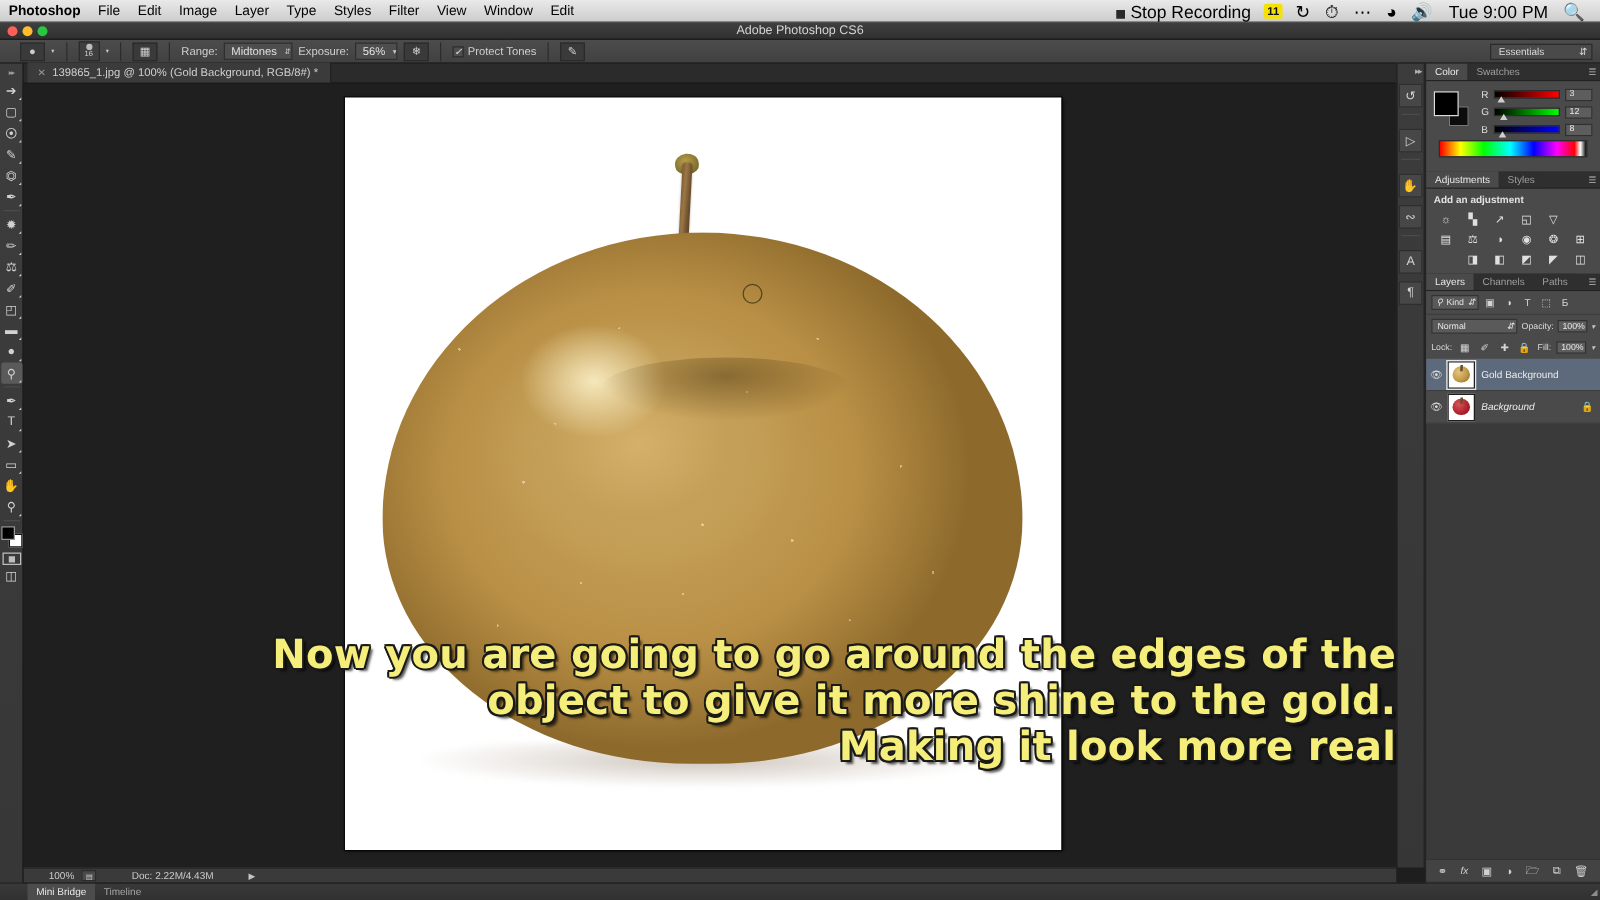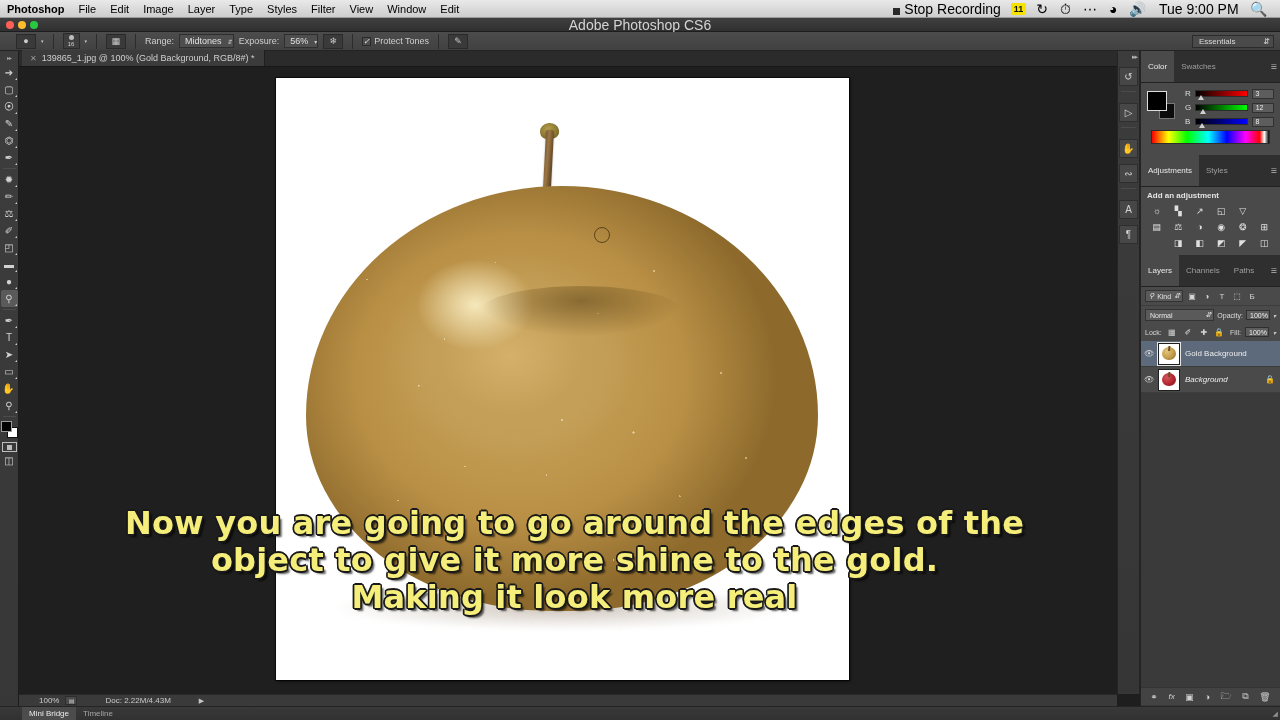--- a/index.html
+++ b/index.html
@@ -36,21 +36,21 @@
   .winbar {
     position: absolute; top: 18px; left: 0; width: 1280px; height: 14px;
     background: linear-gradient(#3f3f3f, #303030);
     border-bottom: 1px solid #1d1d1d;
     display: flex; align-items: center;
   }
   .traffic { display: flex; gap: 4px; padding-left: 6px; }
   .traffic i { width: 8px; height: 8px; border-radius: 50%; display: block; }
   .winbar .title {
     position: absolute; left: 0; right: 0; text-align: center;
-    font-size: 14px; color: #d4d4d4;
+    font-size: 10px; color: #d4d4d4;
   }
 
   
   .optbar {
     position: absolute; top: 32px; left: 0; width: 1280px; height: 19px;
     background: linear-gradient(#4c4c4c, #414141);
     border-bottom: 1px solid #232323;
     display: flex; align-items: center; gap: 5px;
     padding-left: 16px;
     font-size: 9px; color: #cfcfcf;
@@ -188,21 +188,21 @@
     background: radial-gradient(ellipse at 50% 40%, rgba(150,130,110,.45) 0%, rgba(180,170,160,0) 72%);
     filter: blur(2px);
   }
   .brush-cursor {
     position: absolute; left: 318px; top: 149px; width: 16px; height: 16px;
     border: 1px solid rgba(60,45,15,.75); border-radius: 50%;
   }
   
   .subs {
     position: absolute; left: 0; right: 0; top: 438px;
-    text-align: center; line-height: 37px;
+    text-align: right; line-height: 37px;
     pointer-events: none; z-index: 40; padding-left: 13px;
   }
   .subline {
     font-family: "DejaVu Sans", sans-serif;
     font-weight: bold; font-size: 32px; color: #f5ee7a;
     letter-spacing: .2px; white-space: nowrap;
     text-shadow:
       -1.4px -1.4px 0 #1a1a1a, 1.4px -1.4px 0 #1a1a1a,
       -1.4px 1.4px 0 #1a1a1a, 1.4px 1.4px 0 #1a1a1a,
        0 -1.6px 0 #1a1a1a, 0 1.6px 0 #1a1a1a,
@@ -235,21 +235,21 @@
     display:flex;align-items:center;justify-content:center; color:#d4d4d4; font-size:10px;
   }
   .strip-sep { width:15px;height:1px;background:#4b4b4b;margin:5px 0;}
 
   
   .dock {
     position:absolute; top: 51px; right: 0; width: 140px; bottom: 0;
     background: #3a3a3a; border-left: 1px solid #242424;
   }
   .panel-tabs {
-    height: 32px; background: #2f2f2f; display:flex; align-items:stretch;
+    height: 14px; background: #2f2f2f; display:flex; align-items:stretch;
     border-bottom:1px solid #222;
   }
   .ptab {
     padding: 0 7px; font-size: 8px; color: #9e9e9e; display:flex; align-items:center;
     background:#2f2f2f;
   }
   .ptab.active { background:#4a4a4a; color:#e8e8e8; }
   .pmenu { margin-left:auto; padding-right:4px; display:flex;align-items:center;color:#bbb;font-size:7px;
            letter-spacing:-1px;}
   .panel-body { background:#4a4a4a; }

